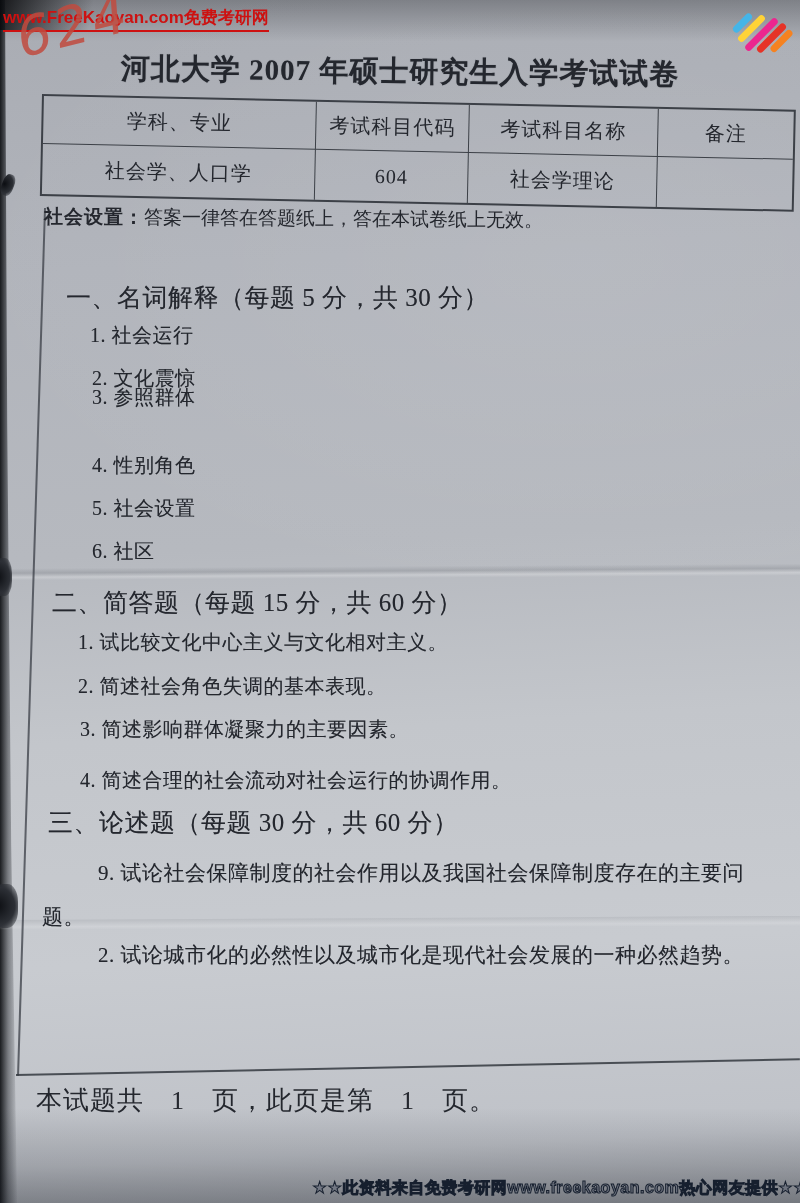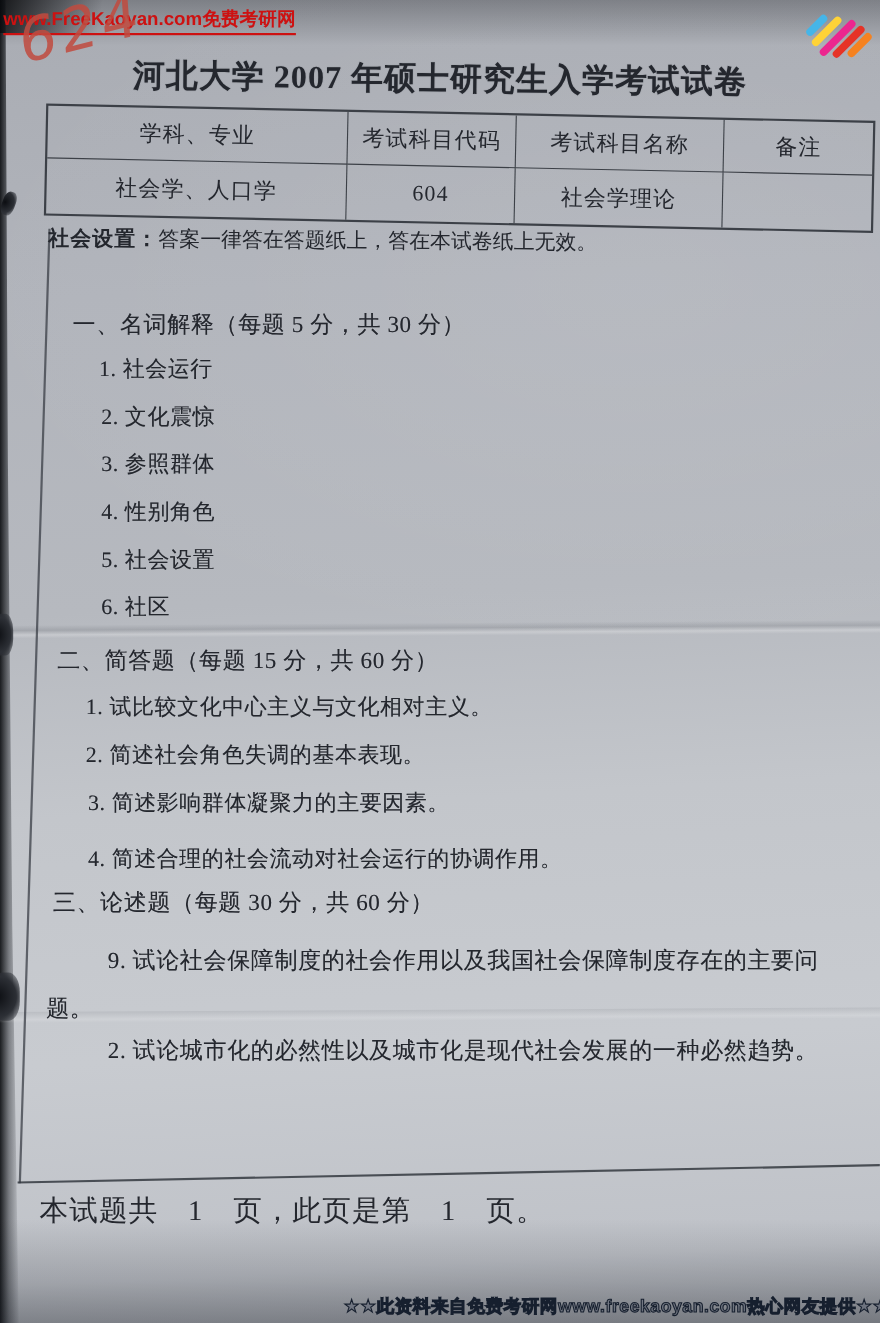--- a/index.html
+++ b/index.html
@@ -69,28 +69,28 @@
     border:2px solid #3c4047;}
   .info-table .cell{border-right:1.6px solid #3c4047;border-bottom:1.6px solid #3c4047;
     display:flex;align-items:center;justify-content:center;font-size:20px;letter-spacing:1px;}
   .info-table .cell:nth-child(4n){border-right:none;}
   .info-table .cell:nth-child(n+5){border-bottom:none;}
 
   .notice{position:absolute;left:44px;top:206px;width:620px;font-size:19px;transform:rotate(0.4deg);}
   .notice b{letter-spacing:1px;}
 
   
-  .sec-heading{position:absolute;font-size:21px;letter-spacing:0.5px;white-space:nowrap;
+  .sec-heading{position:absolute;font-size:25px;letter-spacing:0.5px;white-space:nowrap;
     text-shadow:0 0 0.5px rgba(30,33,40,0.4);}
   .sec-item{position:absolute;font-size:20px;letter-spacing:0.5px;white-space:nowrap;
     text-shadow:0 0 0.5px rgba(30,33,40,0.35);}
   .s1h{left:66px;top:281px;}
   .s1i0{left:90px;top:322px;}
   .s1i1{left:92px;top:365px;}
-  .s1i2{left:92px;top:408px;}
+  .s1i2{left:92px;top:384px;}
   .s1i3{left:92px;top:452px;}
   .s1i4{left:92px;top:495px;}
   .s1i5{left:92px;top:538px;}
   .s2h{left:52px;top:586px;}
   .s2i0{left:78px;top:629px;}
   .s2i1{left:78px;top:673px;}
   .s2i2{left:80px;top:716px;}
   .s2i3{left:80px;top:767px;}
   .s3h{left:48px;top:806px;}
   .s3i0{left:42px;top:851px;width:708px;white-space:normal;text-indent:56px;

